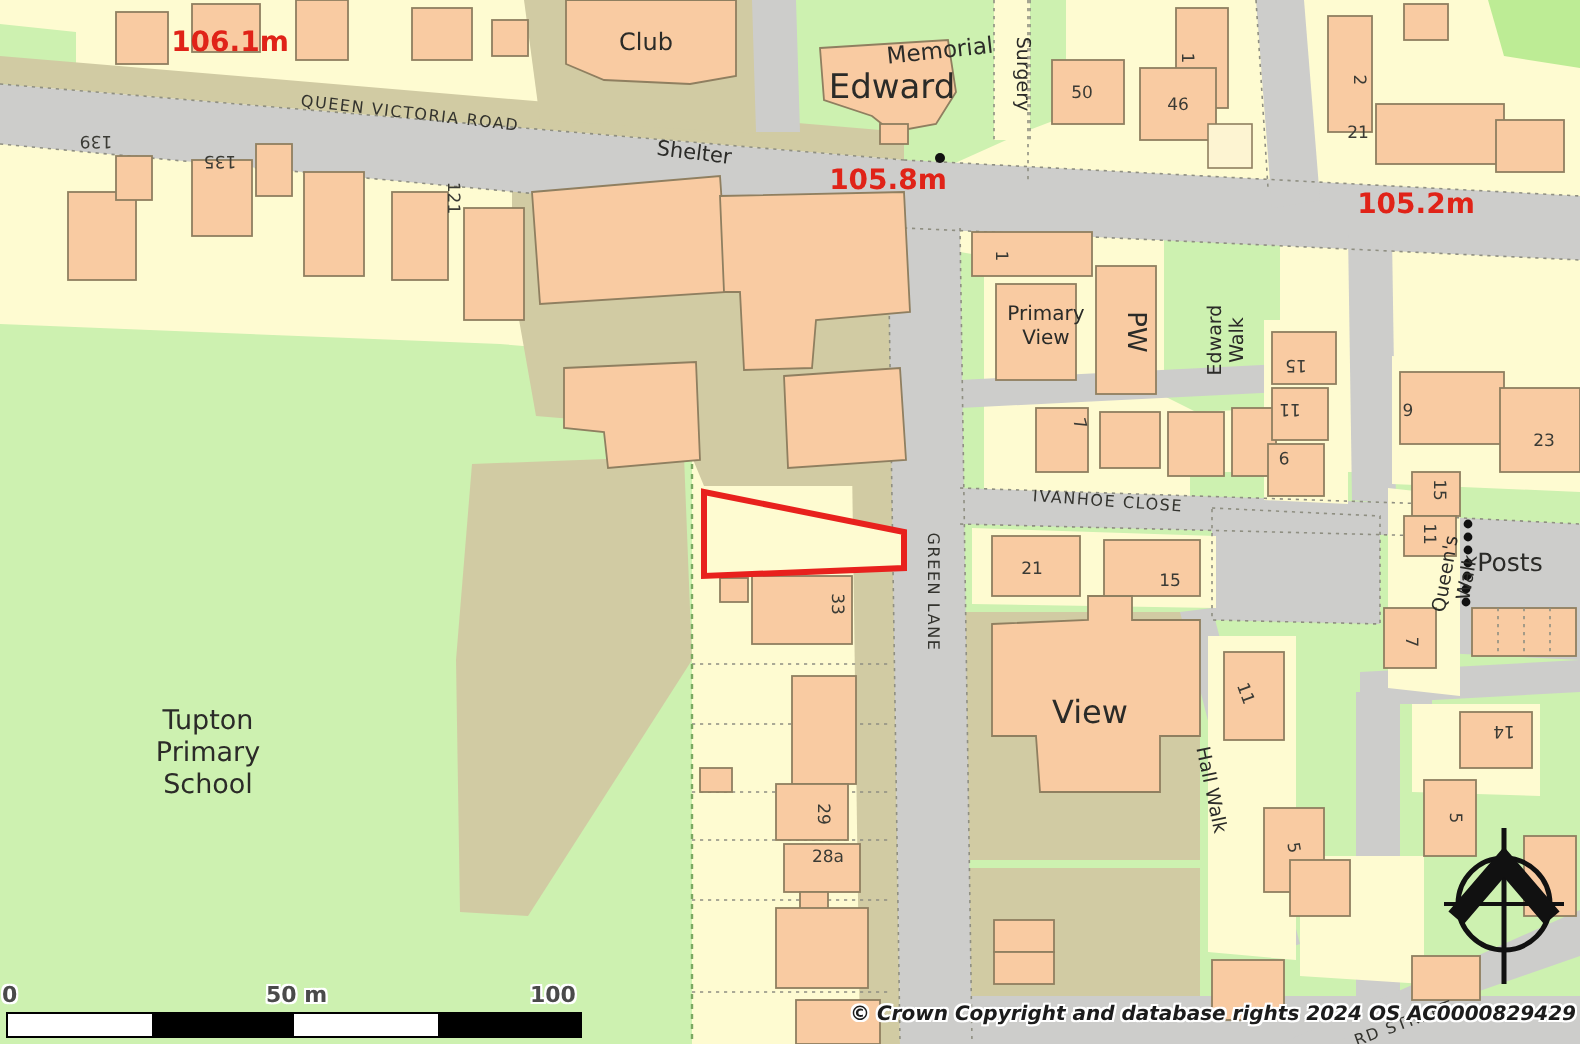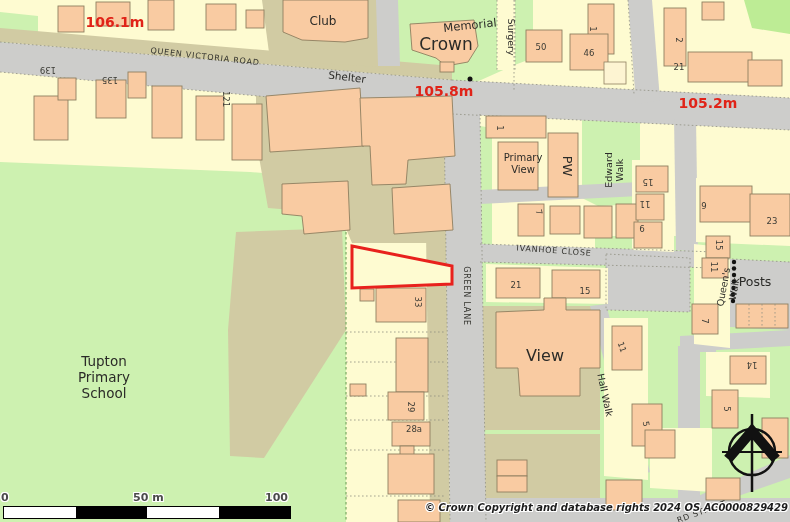--- a/index.html
+++ b/index.html
@@ -203,21 +203,21 @@
   </svg>
 
   <span class="lbl spot" style="left:115px;top:22px">106.1m</span>
   <span class="lbl spot" style="left:444px;top:91px">105.8m</span>
   <span class="lbl spot" style="left:708px;top:103px">105.2m</span>
 
   <span class="lbl rd" style="left:205px;top:57px;transform:translate(-50%,-50%) rotate(6.5deg)">QUEEN VICTORIA ROAD</span>
   <span class="lbl" style="left:347px;top:77px;font-size:10.5px;transform:translate(-50%,-50%) rotate(7deg)">Shelter</span>
   <span class="lbl" style="left:323px;top:21px;font-size:12px">Club</span>
   <span class="lbl" style="left:470px;top:26px;font-size:11.5px;transform:translate(-50%,-50%) rotate(-6deg)">Memorial</span>
-  <span class="lbl" style="left:446px;top:44px;font-size:17px">Crown</span>
+  <span class="lbl" style="left:446px;top:44px;font-size:17px">Edward</span>
   <span class="lbl" style="left:511px;top:37px;font-size:9.5px;transform:translate(-50%,-50%) rotate(90deg)">Surgery</span>
   <span class="lbl rd" style="left:466px;top:296px;transform:translate(-50%,-50%) rotate(90deg)">GREEN LANE</span>
   <span class="lbl rd" style="left:554px;top:251px;transform:translate(-50%,-50%) rotate(4deg)">IVANHOE CLOSE</span>
   <span class="lbl" style="left:614px;top:170px;font-size:9.5px;transform:translate(-50%,-50%) rotate(-90deg)">Edward
 Walk</span>
   <span class="lbl" style="left:523px;top:164px;font-size:10px">Primary
 View</span>
   <span class="lbl" style="left:567px;top:166px;font-size:13px;transform:translate(-50%,-50%) rotate(90deg)">PW</span>
   <span class="lbl" style="left:545px;top:356px;font-size:16px">View</span>
   <span class="lbl" style="left:605px;top:395px;font-size:9.5px;transform:translate(-50%,-50%) rotate(78deg)">Hall Walk</span>

